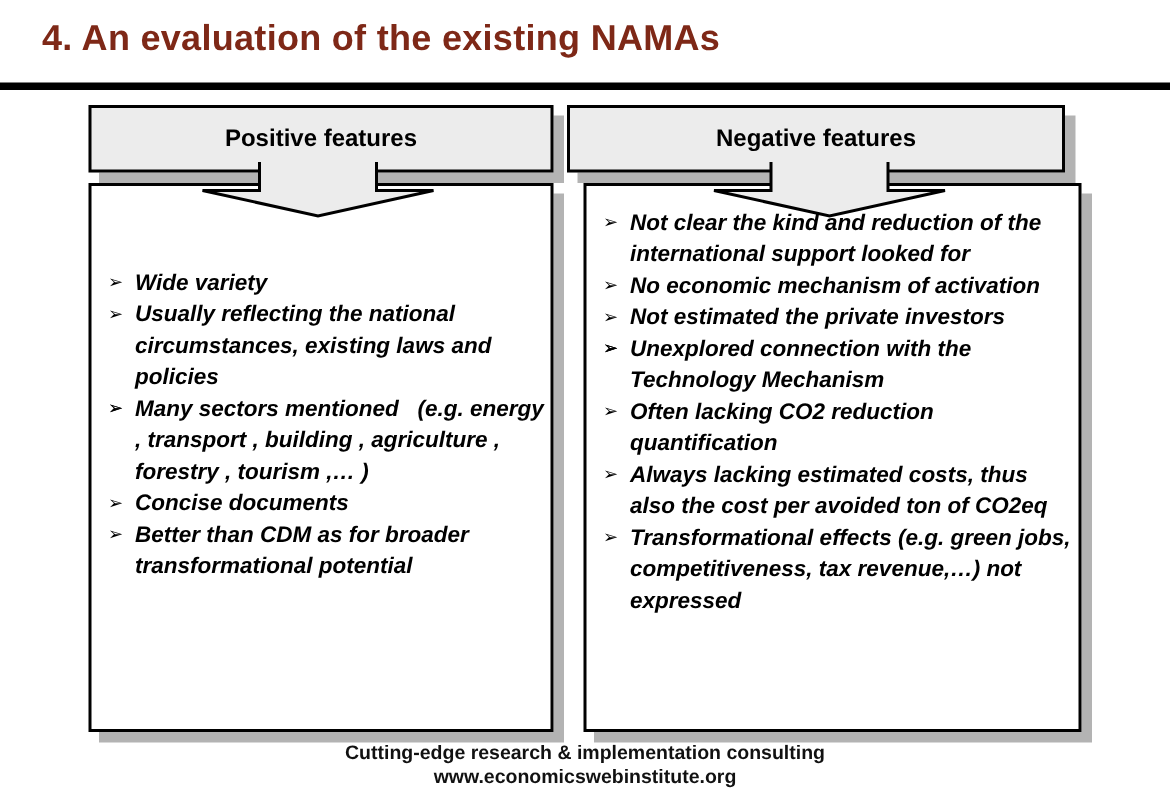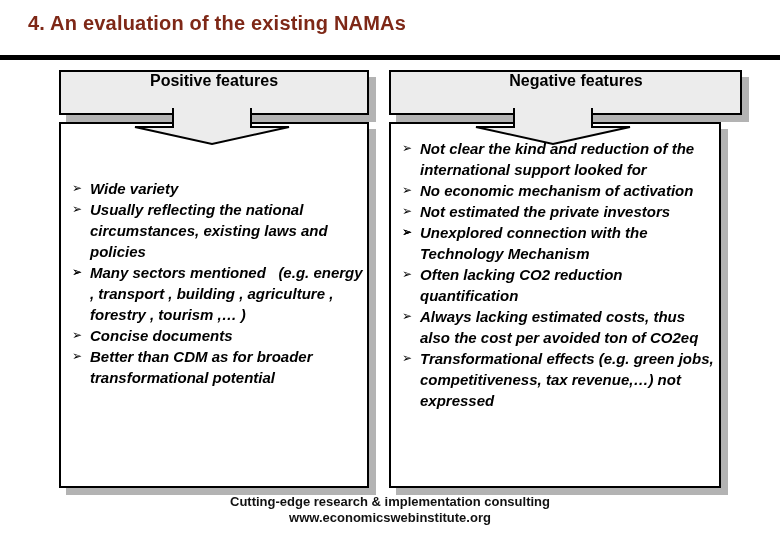--- a/index.html
+++ b/index.html
@@ -2,38 +2,38 @@
 <html><head>
 <meta charset="utf-8">
 <style>
   html,body { margin:0; padding:0; background:#fff; }
   #slide {
     position:relative; width:780px; height:540px; background:#ffffff;
     overflow:hidden; font-family:"Liberation Sans", sans-serif;
   }
   .title {
     position:absolute; left:28px; top:12px; width:720px;
-    font-size:20px; font-weight:bold; letter-spacing:0.2px;
+    font-size:24px; font-weight:bold; letter-spacing:0.2px;
     color:#7e2817;
   }
   .rule {
     position:absolute; left:0; top:55px; width:780px; height:5px; background:#000;
   }
   .hbox {
     position:absolute; top:70px; height:41px; background:#ececec;
     border:2px solid #000; box-shadow:7px 7px 0 0 #b3b3b3; z-index:2;
-    display:flex; align-items:flex-start; justify-content:center;
+    display:flex; align-items:center; justify-content:center;
   }
   .hbox .hlabel { font-size:16px; font-weight:bold; color:#000; }
   .cbox {
     position:absolute; top:122px; height:362px; background:#ffffff;
     border:2px solid #000; box-shadow:7px 7px 0 0 #b3b3b3; z-index:1;
   }
   .hbox-left  { left:59px;  width:306px; }
-  .hbox-right { left:389px; width:328px;padding-left:21px; }
+  .hbox-right { left:378px; width:328px; }
   .cbox-left  { left:59px;  width:306px; }
   .cbox-right { left:389px; width:328px; }
   .arrow {
     position:absolute; top:108px; width:160px; height:38px; z-index:3; pointer-events:none;
   }
   .arrow-left  { left:132px; }
   .arrow-right { left:473px; }
   .list {
     position:relative; margin:0; padding:0 4px 0 10px; list-style:none;
   }

